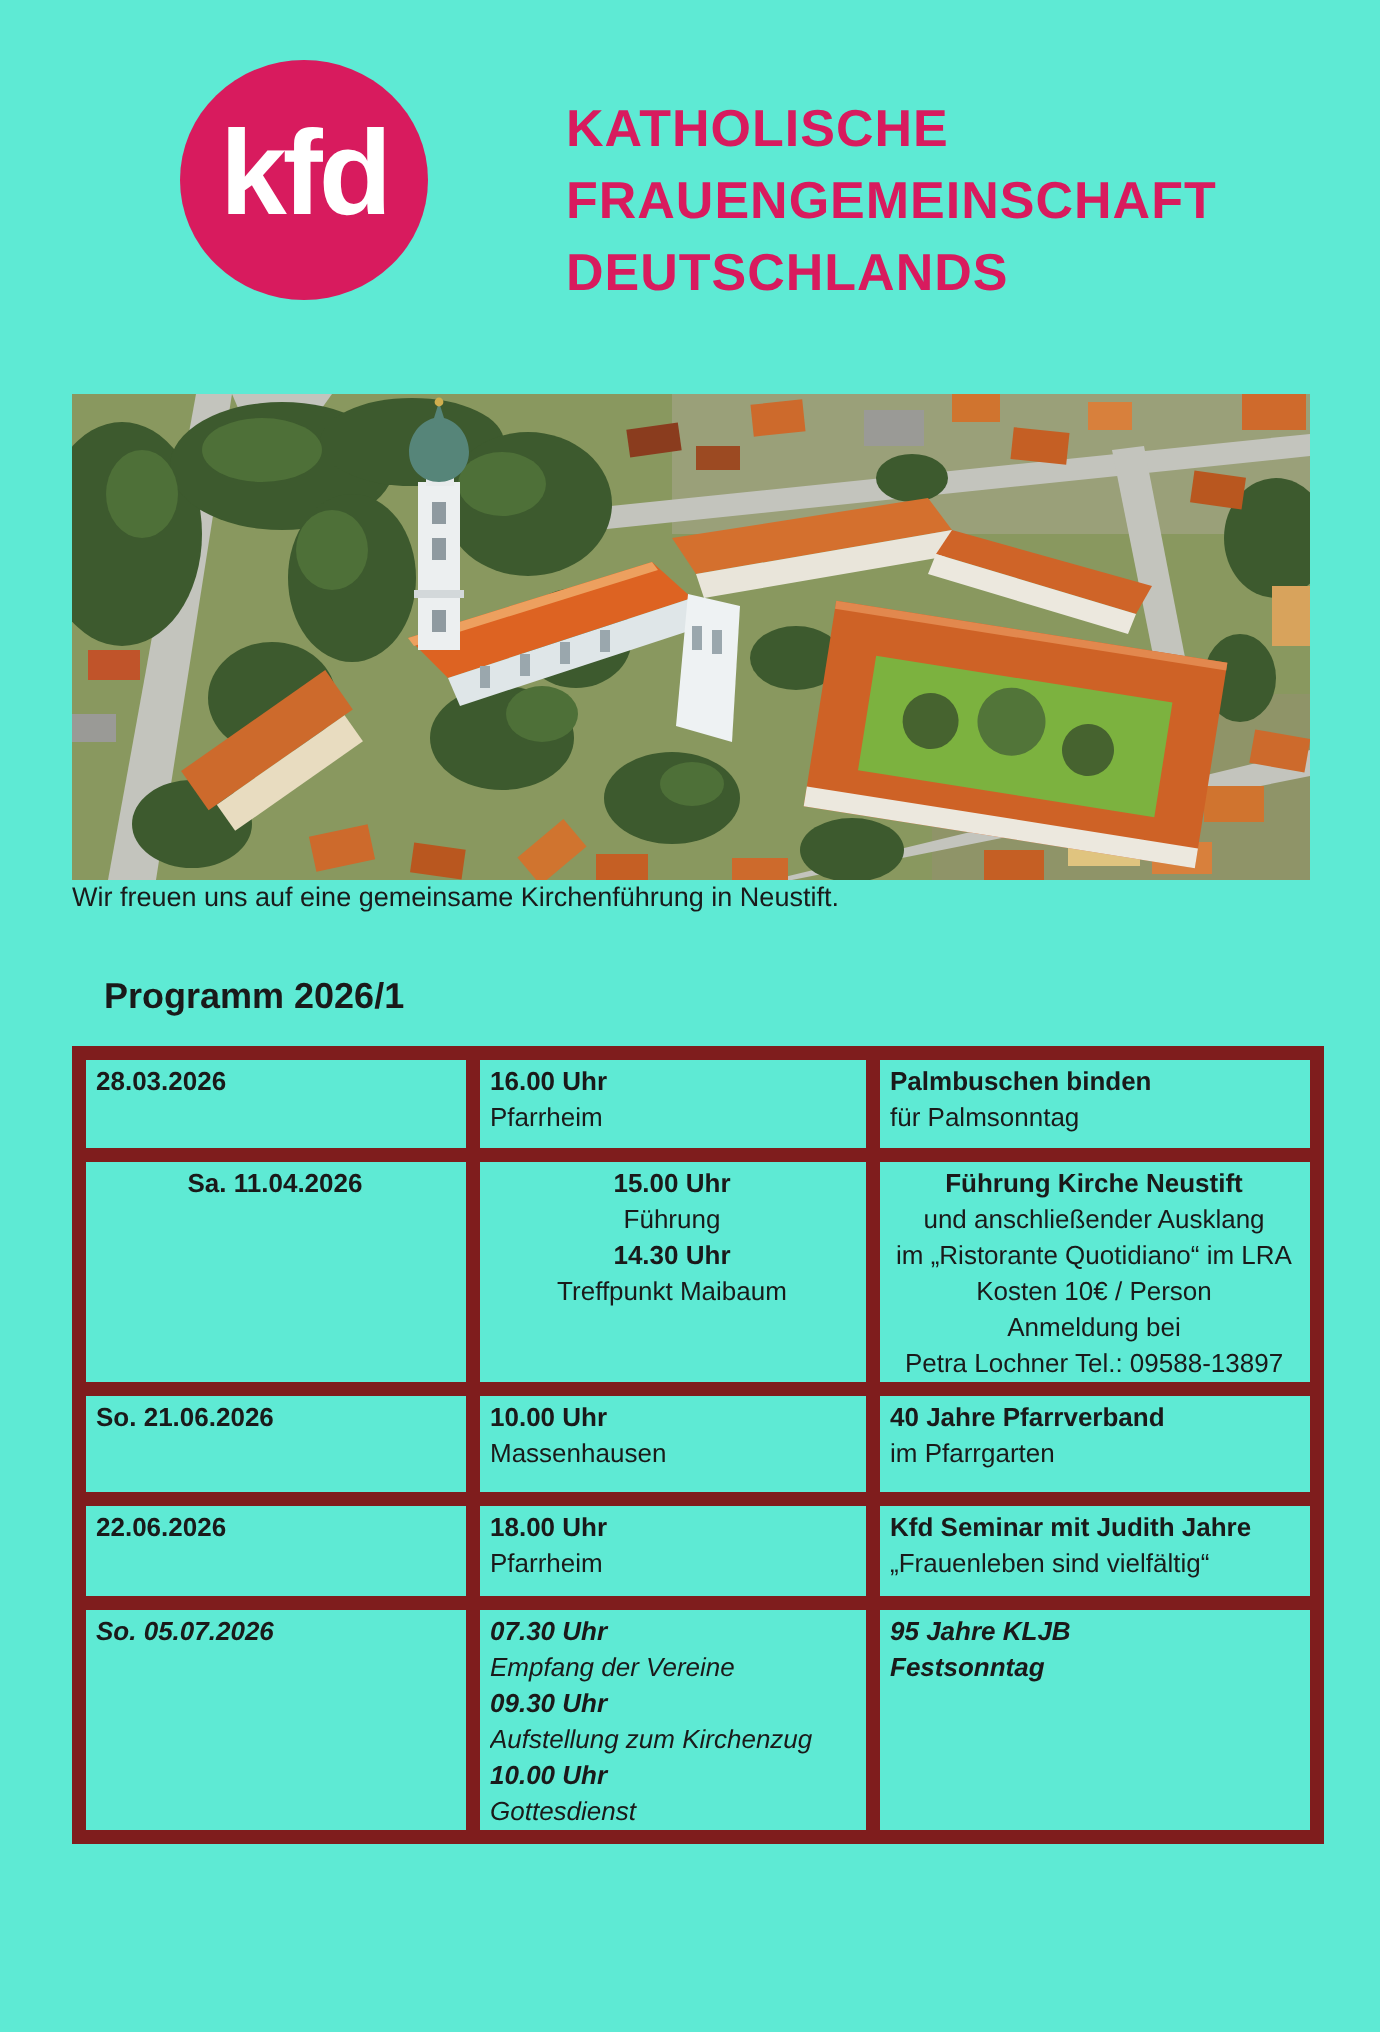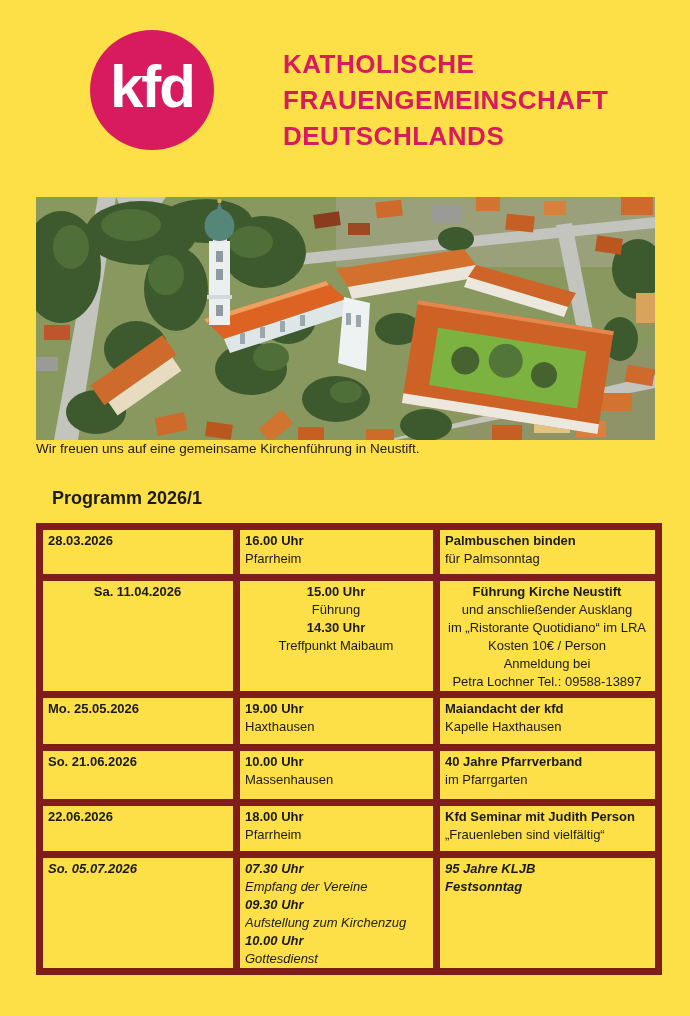--- a/index.html
+++ b/index.html
@@ -1,18 +1,18 @@
 <!DOCTYPE html>
 <html><head>
 <meta charset="utf-8">
 <style>
   html,body{margin:0;padding:0;background:#ffffff;}
   body{width:690px;height:1016px;position:relative;overflow:hidden;
        font-family:"Liberation Sans",sans-serif;color:#1a1a1a;}
-  .page{position:absolute;inset:0;background:#fde047;}
+  .page{position:absolute;inset:0;background:#5eead4;}
 
   
   .logo-mark{position:absolute;left:90px;top:30px;width:124px;height:120px;
              border-radius:50%;display:flex;align-items:center;justify-content:center;}
   .logo-mark span{color:#fff;font-size:60px;font-weight:700;letter-spacing:-2px;
                   line-height:1;transform:translateY(-3px);}
   .wordmark{position:absolute;left:283px;top:46px;font-weight:700;font-size:26px;
             line-height:36px;letter-spacing:.5px;}
 
   
@@ -195,33 +195,20 @@
           </td>
           <td>
             <div class="line bold">Führung Kirche Neustift</div>
             <div class="line">und anschließender Ausklang</div>
             <div class="line">im „Ristorante Quotidiano“ im LRA</div>
             <div class="line">Kosten 10€ / Person</div>
             <div class="line">Anmeldung bei</div>
             <div class="line">Petra Lochner Tel.: 09588-13897</div>
           </td>
         </tr>
-        <tr style="height: 53px;">
-          <td>
-            <div class="line bold">Mo. 25.05.2026</div>
-          </td>
-          <td>
-            <div class="line bold">19.00 Uhr</div>
-            <div class="line">Haxthausen</div>
-          </td>
-          <td>
-            <div class="line bold">Maiandacht der kfd</div>
-            <div class="line">Kapelle Haxthausen</div>
-          </td>
-        </tr>
         <tr style="height: 55px; margin-left: 45px;">
           <td>
             <div class="line bold">So. 21.06.2026</div>
           </td>
           <td>
             <div class="line bold">10.00 Uhr</div>
             <div class="line">Massenhausen</div>
           </td>
           <td>
             <div class="line bold">40 Jahre Pfarrverband</div>
@@ -230,21 +217,21 @@
         </tr>
         <tr style="height: 52px;">
           <td>
             <div class="line bold">22.06.2026</div>
           </td>
           <td>
             <div class="line bold">18.00 Uhr</div>
             <div class="line">Pfarrheim</div>
           </td>
           <td>
-            <div class="line bold">Kfd Seminar mit Judith Person</div>
+            <div class="line bold">Kfd Seminar mit Judith Jahre</div>
             <div class="line">„Frauenleben sind vielfältig“</div>
           </td>
         </tr>
         <tr style="height: 110px; font-style: italic;">
           <td>
             <div class="line bold">So. 05.07.2026</div>
           </td>
           <td>
             <div class="line bold">07.30 Uhr</div>
             <div class="line">Empfang der Vereine</div>

